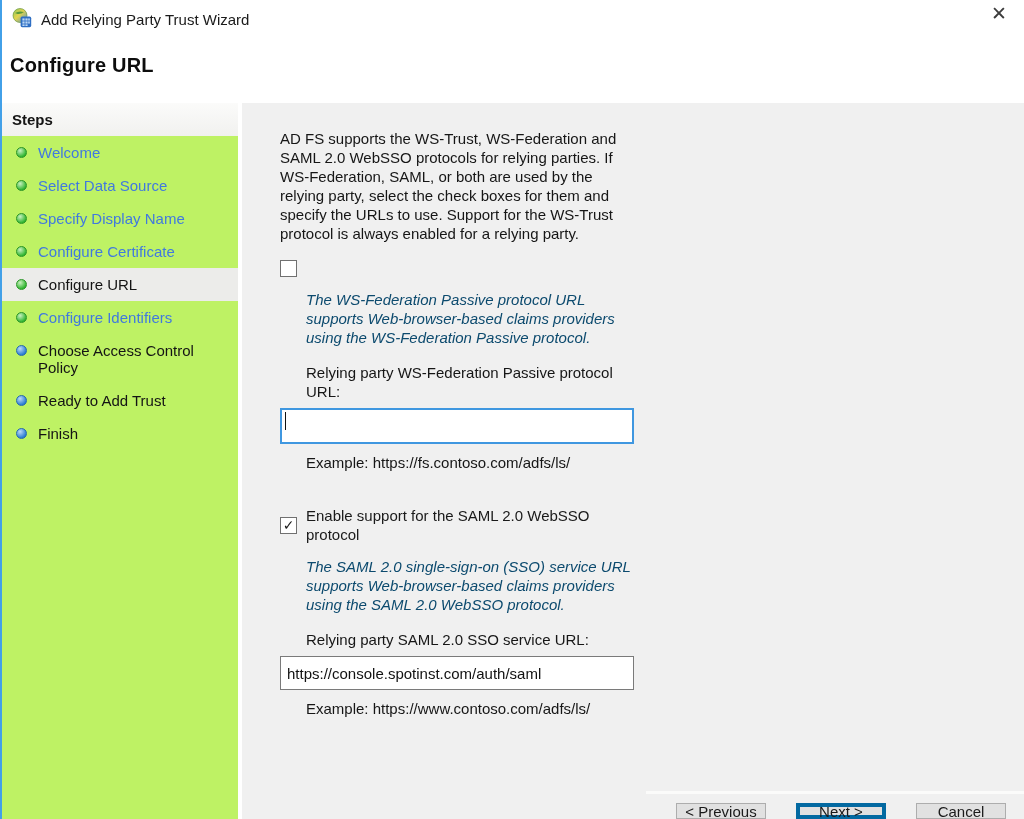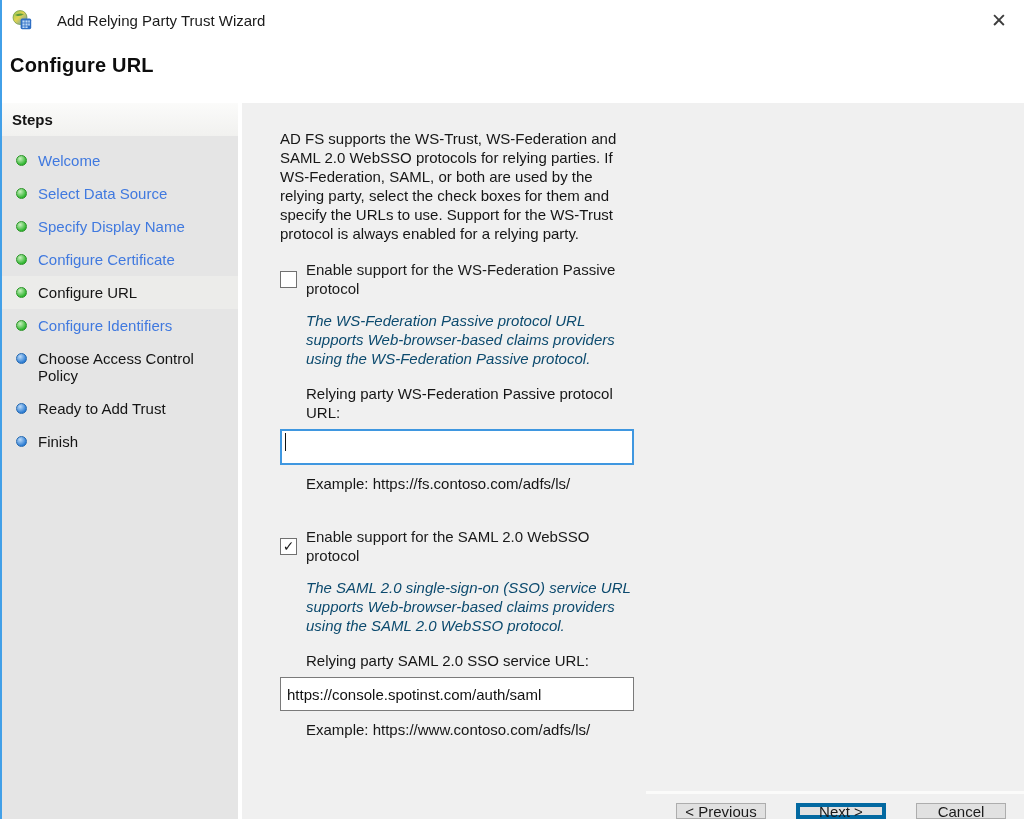--- a/index.html
+++ b/index.html
@@ -7,49 +7,49 @@
   body { font-family:"Liberation Sans", sans-serif; color:#1a1a1a; }
 
   .window {
     position:relative; width:1024px; height:819px; overflow:hidden;
     background:#ffffff; border-left:2px solid #42a0e8;
     display:flex; flex-direction:column;
   }
 
   
   .titlebar {
-    height:40px; flex:0 0 40px; display:flex; align-items:center;
-    padding:0 10px; background:#ffffff;gap:16px;
+    height:40px; flex:0 0 40px; display:flex; align-items:flex-end;
+    padding:12px 10px; background:#ffffff;
   }
   .app-icon { width:20px; height:20px; margin-right:9px; flex:0 0 20px; }
   .title-text { font-size:15px; color:#1a1a1a; }
   .close-btn {
     margin-left:auto; width:30px; height:30px; display:flex;
     align-items:center; justify-content:center;
     font-size:19px; font-weight:300; color:#3c3c3c; cursor:default;
   }
 
   
   .page-heading {
     flex:0 0 63px; padding:14px 0 0 8px;
     font-size:20px; font-weight:bold; color:#0d0d0d;
     letter-spacing:.2px;
   }
 
   
   .body { flex:1; display:flex; min-height:0; }
 
   
-  .sidebar { width:236px; flex:0 0 236px; background:#e5e5e5; margin-right:4px; display:flex; flex-direction:column; }
+  .sidebar { width:236px; flex:0 0 236px; background:#bef264; margin-right:4px; display:flex; flex-direction:column; }
   .steps-header {
     flex:0 0 33px; display:flex; align-items:center; padding-left:10px;
     background:linear-gradient(#fbfbfa, #f1f1ef);
     font-size:15px; font-weight:bold; color:#141414;
   }
-  .steps-list { padding-top:8px; }
+  .steps-list { }
   .step-item {
     display:flex; align-items:flex-start; padding:8px 8px 8px 14px;
     font-size:15px; line-height:17px;
   }
   .step-item.current { background:#ececea; }
   .bullet {
     width:11px; height:11px; border-radius:50%; margin:3px 11px 0 0; flex:0 0 11px;
   }
   .bullet.green { background:radial-gradient(circle at 35% 30%, #c9f0bf, #2fb52f 72%); border:1px solid #2a9427; }
   .bullet.blue  { background:radial-gradient(circle at 35% 30%, #bcdaf8, #2b7cd3 72%); border:1px solid #2468b0; }
@@ -185,21 +185,20 @@
       </div>
     </div>
 
     <div class="content">
       <div class="content-inner">
 
         <p class="intro">AD FS supports the WS-Trust, WS-Federation and SAML 2.0 WebSSO protocols for relying parties.  If WS-Federation, SAML, or both are used by the relying party, select the check boxes for them and specify the URLs to use.  Support for the WS-Trust protocol is always enabled for a relying party.</p>
 
         <div class="checkbox-row">
           <span class="checkbox"></span>
-          <span class="checkbox-label">Enable support for the WS-Federation Passive protocol</span>
         </div>
         <p class="section-desc">The WS-Federation Passive protocol URL supports Web-browser-based claims providers using the WS-Federation Passive protocol.</p>
         <p class="url-label">Relying party WS-Federation Passive protocol URL:</p>
         <div class="input-wrap">
           <input class="text-input focused" type="text" value="" style="">
           <span class="caret"></span>
         </div>
         <p class="example">Example: https://fs.contoso.com/adfs/ls/</p>
 
         <div class="checkbox-row">

